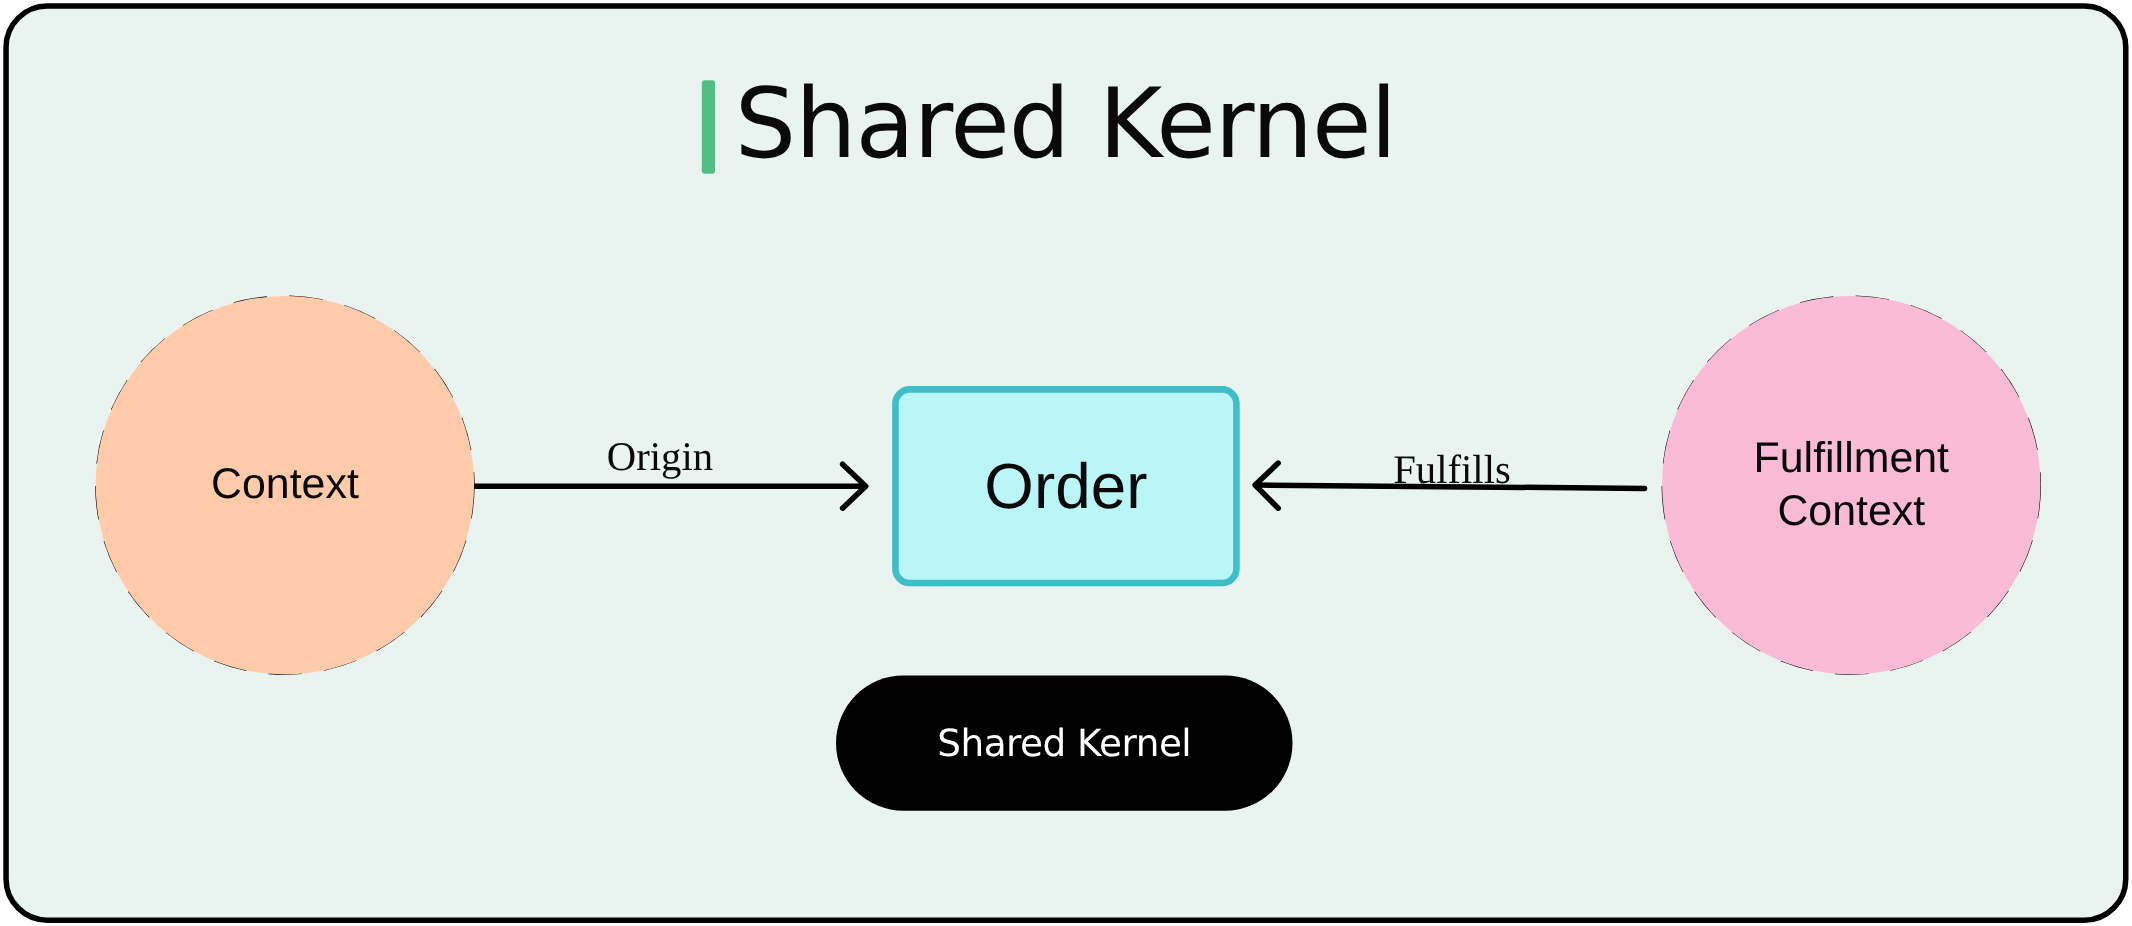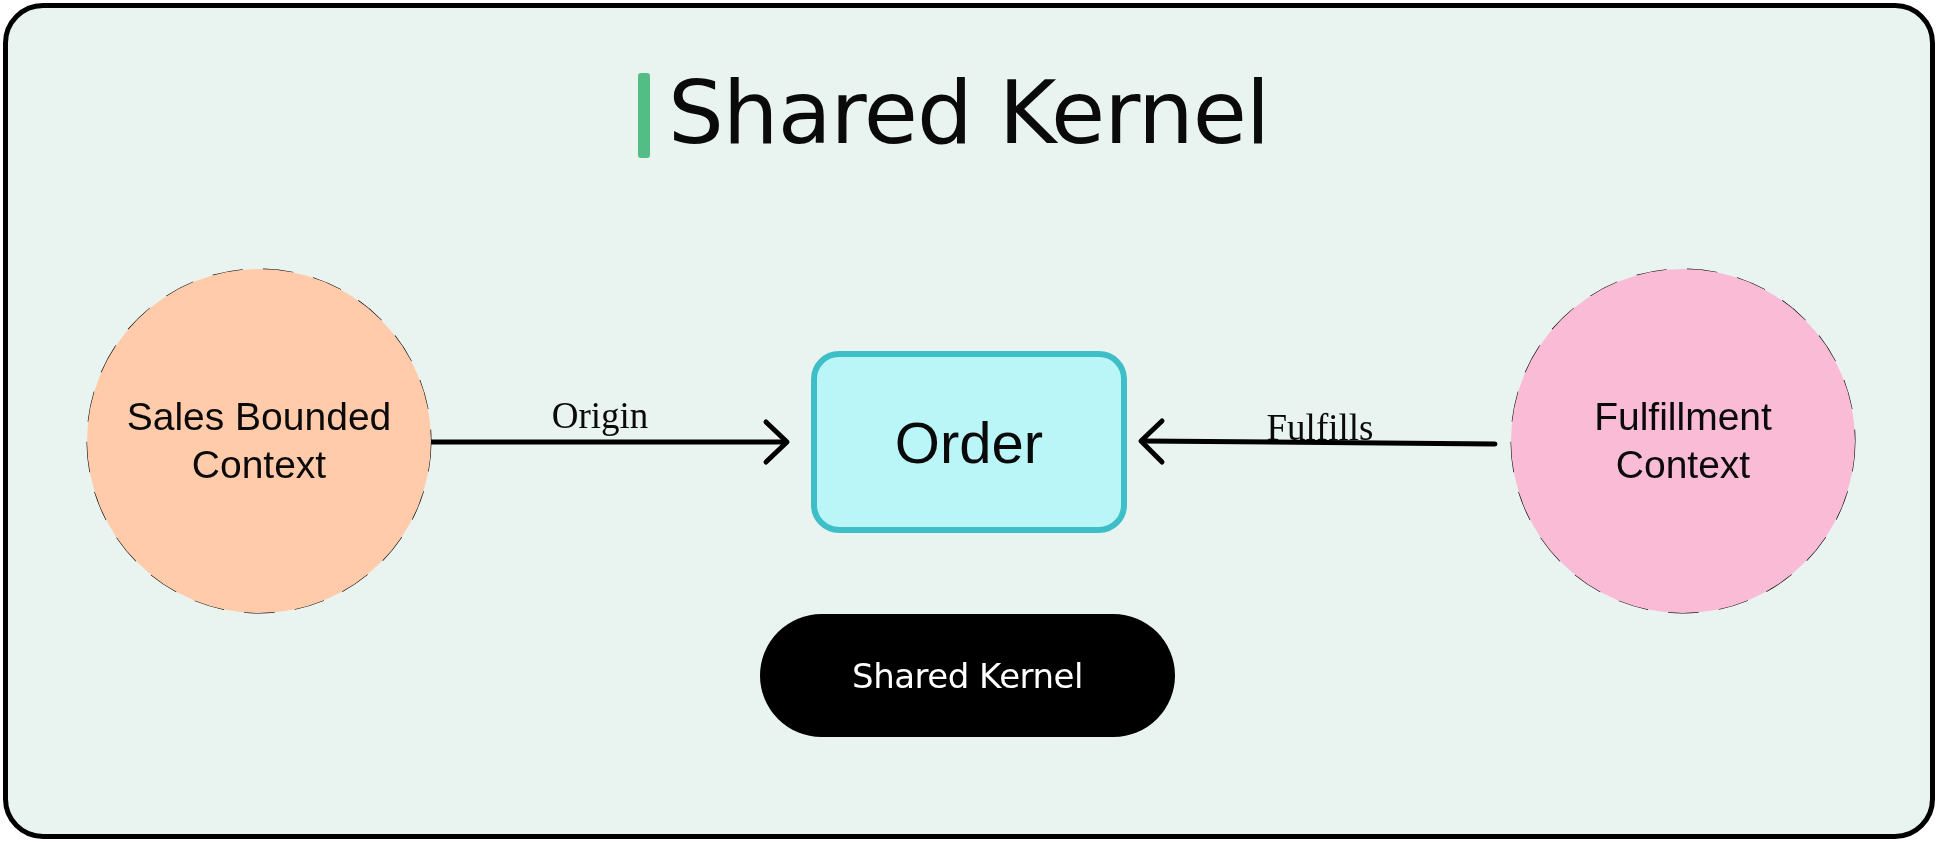--- a/index.html
+++ b/index.html
@@ -32,21 +32,21 @@
     .ctx-sales { left: 87px; top: 269px; }
     .ctx-fulfill { left: 1511px; top: 269px; }
     .edge-label {
       position: absolute; font-family: Liberation Serif, serif; font-size: 37px;
       color: #0a0a0a; white-space: nowrap; transform: translateX(-50%); margin-top: 14px;
     }
     .lbl-origin { left: 600px; top: 380px; }
     .lbl-fulfills { left: 1320px; top: 392px; }
     .order {
       position: absolute; left: 811px; top: 351px; width: 316px; height: 182px;
-      box-sizing: border-box; border: 6px solid #3EBFC7; border-radius: 28px;
+      box-sizing: border-box; border: 6px solid #3EBFC7; border-radius: 16px;
       display: flex; align-items: center; justify-content: center;
       font-family: "Liberation Sans", sans-serif; font-size: 58px; color: #0a0a0a;
     }
     .pill {
       position: absolute; left: 760px; top: 614px; width: 415px; height: 123px;
       border-radius: 62px; display: flex; align-items: center; justify-content: center;
       font-family: "DejaVu Sans", sans-serif; font-size: 34px; color: #ffffff; letter-spacing: -0.5px;
     }
   </style>
 </head>
@@ -70,21 +70,20 @@
     <line x1="1495" y1="444" x2="1143" y2="441" stroke="#000" stroke-width="5" stroke-linecap="round"></line>
     <polyline points="1162,421 1141,441 1162,462" fill="none" stroke="#000" stroke-width="5" stroke-linecap="round" stroke-linejoin="round"></polyline>
   </g>
 
   <circle cx="259" cy="441" r="169" fill="none" stroke="#000" stroke-width="7" stroke-dasharray="30 20"></circle>
   <circle cx="1683" cy="441" r="169" fill="none" stroke="#000" stroke-width="7" stroke-dasharray="30 20"></circle>
 </svg>
 
 <div class="ctx ctx-sales" style="background: rgb(255, 203, 170);">
   <div class="lines">
-    <span>Sales Bounded</span>
     <span>Context</span>
   </div>
 </div>
 
 <div class="ctx ctx-fulfill" style="background: rgb(249, 187, 213); text-align: center;">
   <div class="lines">
     <span>Fulfillment</span>
     <span>Context</span>
   </div>
 </div>

